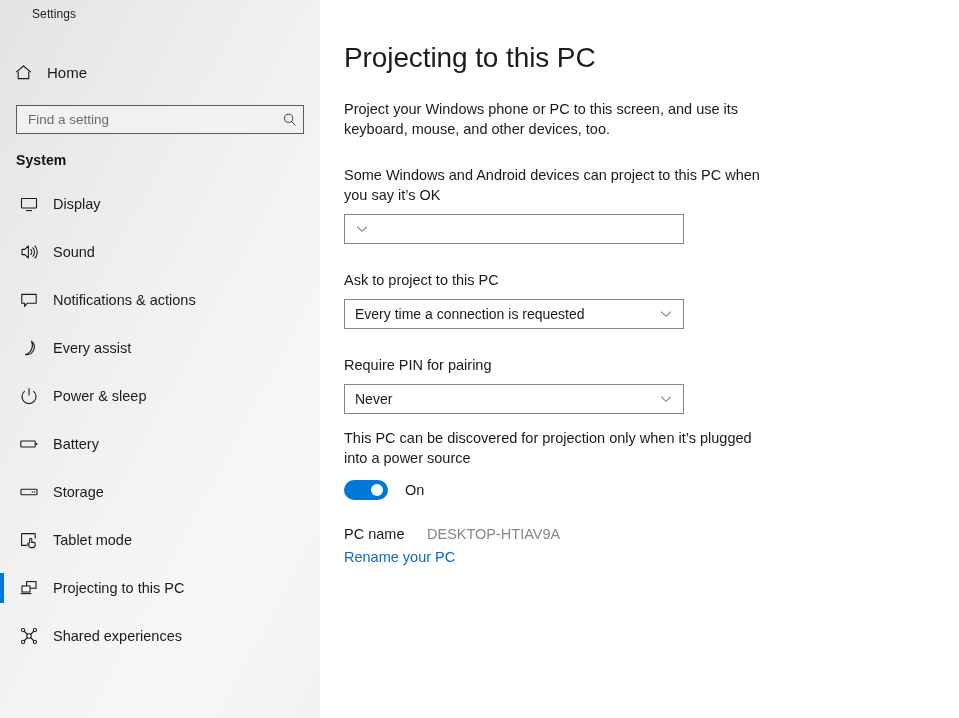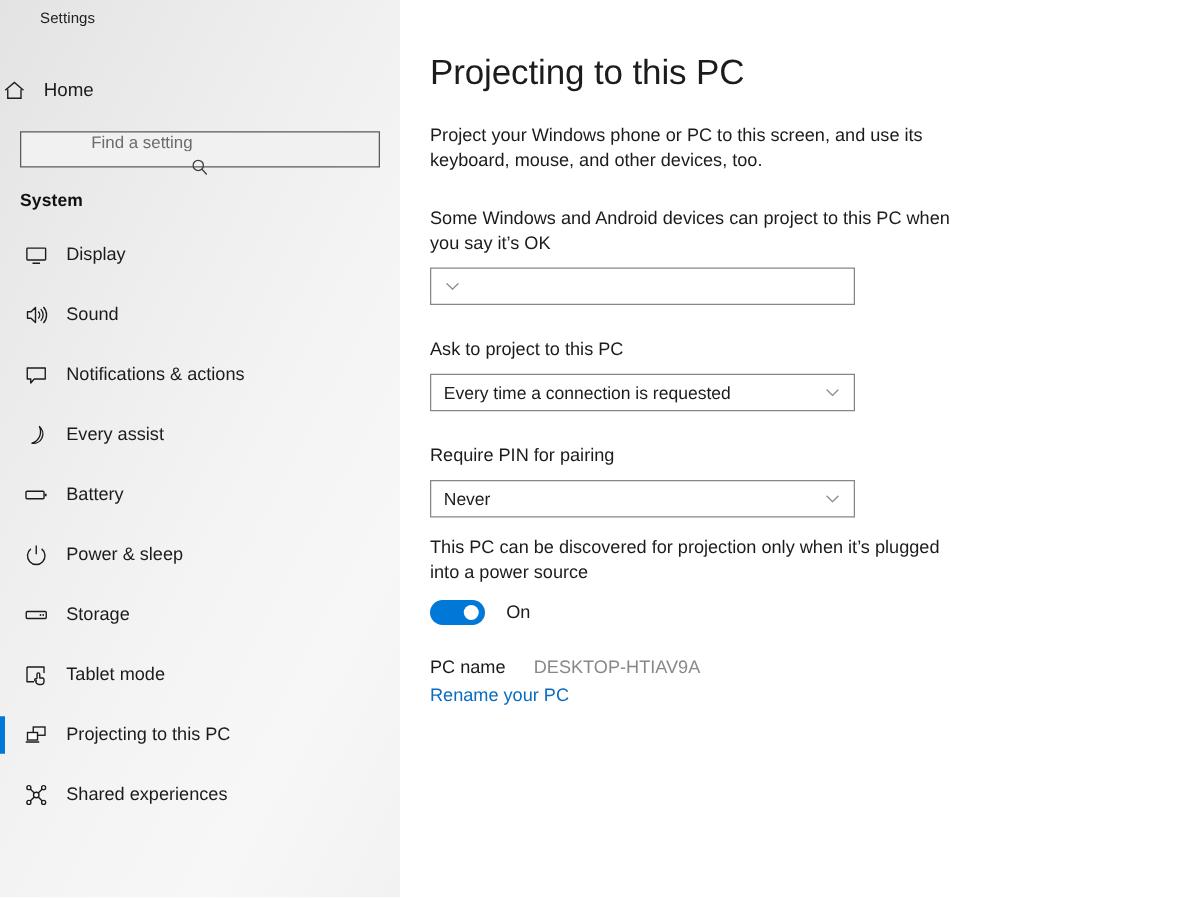--- a/index.html
+++ b/index.html
@@ -38,21 +38,21 @@
     box-sizing: border-box;
     font-size: 12px;
     color: #222;
     letter-spacing: 0.1px;
   }
   .home-row {
     display: flex;
     align-items: center;
     height: 36px;
     margin-top: 24px;
-    padding-left: 2px;
+    padding-left: 14px;
     cursor: default;
   }
   .home-row .ico {
     width: 30px;
     display: flex;
     align-items: center;
     justify-content: flex-start;
   }
   .home-row .label {
     font-size: 15px;
@@ -63,21 +63,20 @@
   .search-wrap {
     margin: 15px 0 0 16px;
     width: 288px;
     height: 29px;
     box-sizing: border-box;
     border: 1px solid #5a5a5a;
     background: #f1f1f1;
     display: flex;
     align-items: center;
     position: relative;
-    flex-direction: column;
   }
   .search-wrap input {
     flex: 1;
     border: 0;
     outline: 0;
     background: transparent;
     font-family: "Liberation Sans", sans-serif;
     font-size: 13.5px;
     color: #2b2b2b;
     padding: 0 8px 0 11px;
@@ -330,35 +329,35 @@
           <svg width="20" height="20" viewBox="0 0 20 20">
             <path d="M12.5 3.2 A7.6 7.6 0 0 1 6.6 16.6 A9.6 9.6 0 0 0 12.5 3.2 Z" fill="none" stroke="#1b1b1b" stroke-width="1.1" stroke-linejoin="round"></path>
           </svg>
         </span>
         <span class="label">Every assist</span>
       </div>
 
       <div class="nav-item">
         <span class="ico">
           <svg width="20" height="20" viewBox="0 0 20 20">
+            <path d="M14.3 5.1 A7 7 0 1 1 5.7 5.1" fill="none" stroke="#1b1b1b" stroke-width="1.1"></path>
+            <line x1="10" y1="2.3" x2="10" y2="9.4" stroke="#1b1b1b" stroke-width="1.1"></line>
+          </svg>
+        </span>
+        <span class="label">Power &amp; sleep</span>
+      </div>
+
+      <div class="nav-item">
+        <span class="ico">
+          <svg width="20" height="20" viewBox="0 0 20 20">
             <rect x="1.8" y="7" width="14.4" height="6" rx="0.8" fill="none" stroke="#1b1b1b" stroke-width="1.1"></rect>
             <rect x="16.8" y="9" width="1.5" height="2" fill="#1b1b1b"></rect>
           </svg>
         </span>
         <span class="label">Battery</span>
-      </div>
-
-      <div class="nav-item">
-        <span class="ico">
-          <svg width="20" height="20" viewBox="0 0 20 20">
-            <path d="M14.3 5.1 A7 7 0 1 1 5.7 5.1" fill="none" stroke="#1b1b1b" stroke-width="1.1"></path>
-            <line x1="10" y1="2.3" x2="10" y2="9.4" stroke="#1b1b1b" stroke-width="1.1"></line>
-          </svg>
-        </span>
-        <span class="label">Power &amp; sleep</span>
       </div>
 
       <div class="nav-item">
         <span class="ico">
           <svg width="20" height="20" viewBox="0 0 20 20">
             <rect x="2" y="7.2" width="16" height="5.6" rx="0.8" fill="none" stroke="#1b1b1b" stroke-width="1.1"></rect>
             <circle cx="13.4" cy="10" r="0.72" fill="#1b1b1b"></circle>
             <circle cx="15.6" cy="10" r="0.72" fill="#1b1b1b"></circle>
           </svg>
         </span>

